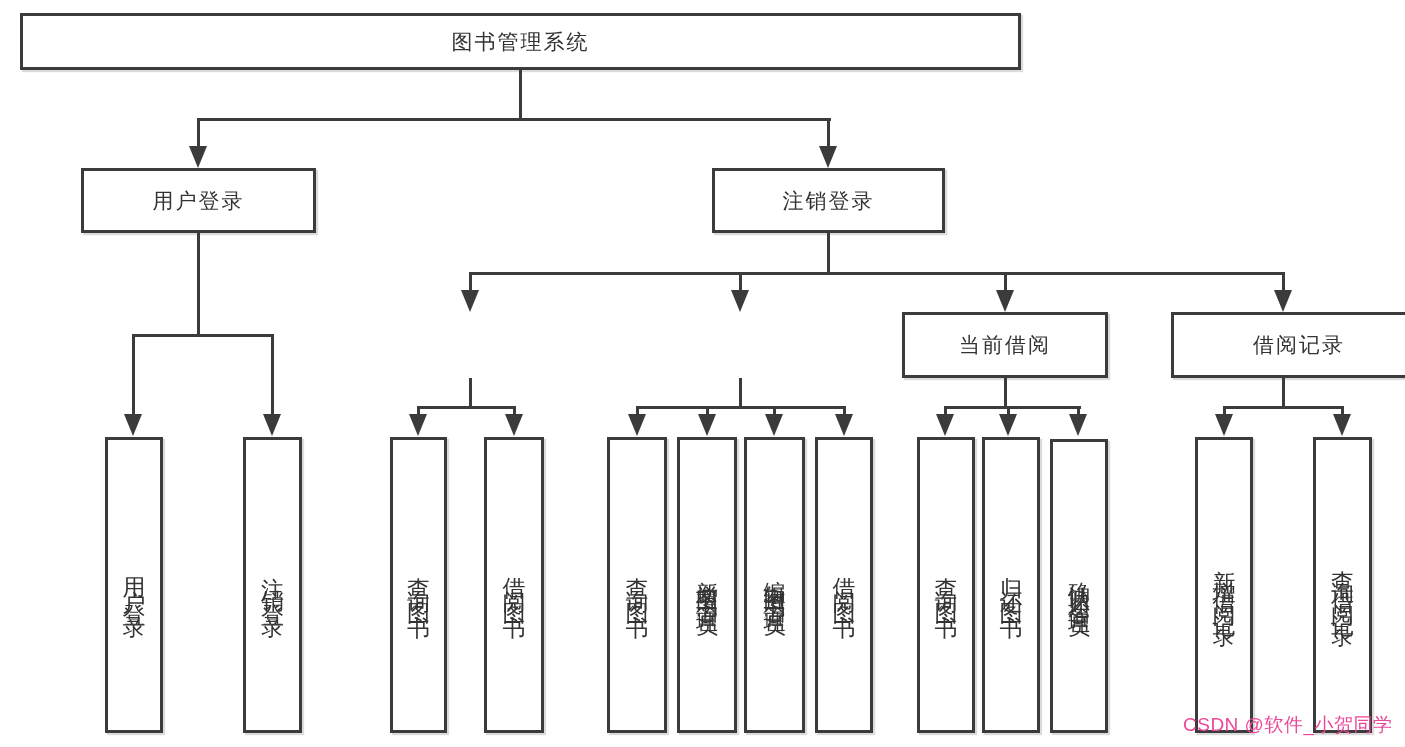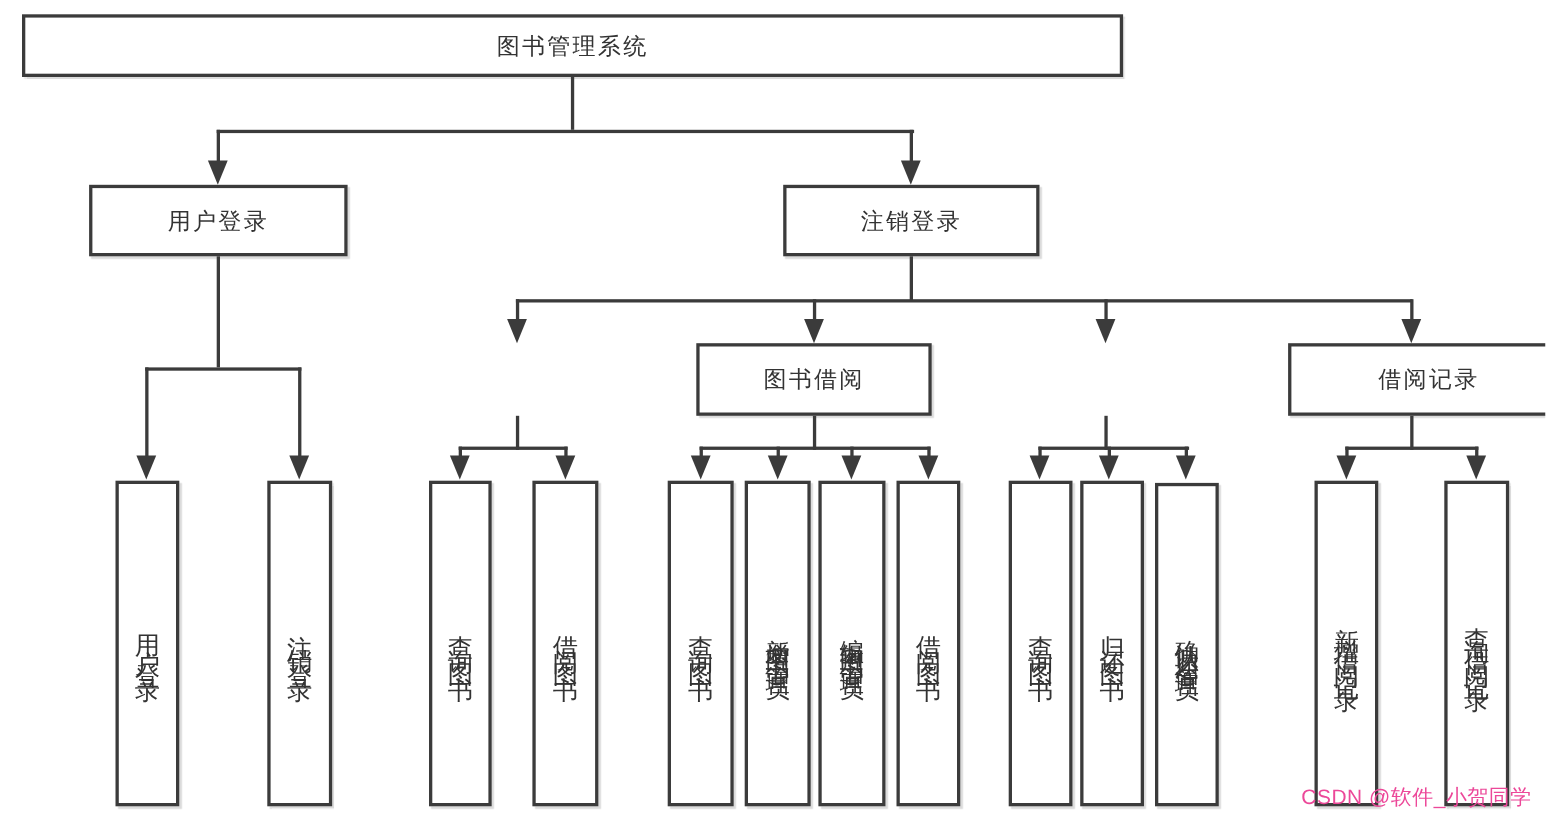--- a/index.html
+++ b/index.html
@@ -65,22 +65,22 @@
   <div class="hline" style="left:469px;top:272px;width:815px;"></div>
   <div class="vline" style="left:469px;top:272px;height:18px;"></div>
   <div class="arrow" style="left:461px;top:290px;"></div>
   <div class="vline" style="left:739px;top:272px;height:18px;"></div>
   <div class="arrow" style="left:731px;top:290px;"></div>
   <div class="vline" style="left:1004px;top:272px;height:18px;"></div>
   <div class="arrow" style="left:996px;top:290px;"></div>
   <div class="vline" style="left:1282px;top:272px;height:18px;"></div>
   <div class="arrow" style="left:1274px;top:290px;"></div>
 
-  <div class="box" style="left:633px;top:312px;width:214px;height:66px;">
-    <span class="hlabel">图书借阅</span>
+  <div class="box" style="left:902px;top:312px;width:206px;height:66px;">
+    <span class="hlabel">当前借阅</span>
   </div>
   <div class="box" style="left:1171px;top:312px;width:256px;height:66px;justify-content:center;">
     <span class="hlabel">借阅记录</span>
   </div>
 
   <div class="vline" style="left:469px;top:378px;height:31px;"></div>
   <div class="hline" style="left:417px;top:406px;width:99px;"></div>
   <div class="vline" style="left:417px;top:406px;height:10px;"></div>
   <div class="arrow" style="left:409px;top:414px;"></div>
   <div class="vline" style="left:513px;top:406px;height:10px;"></div>

